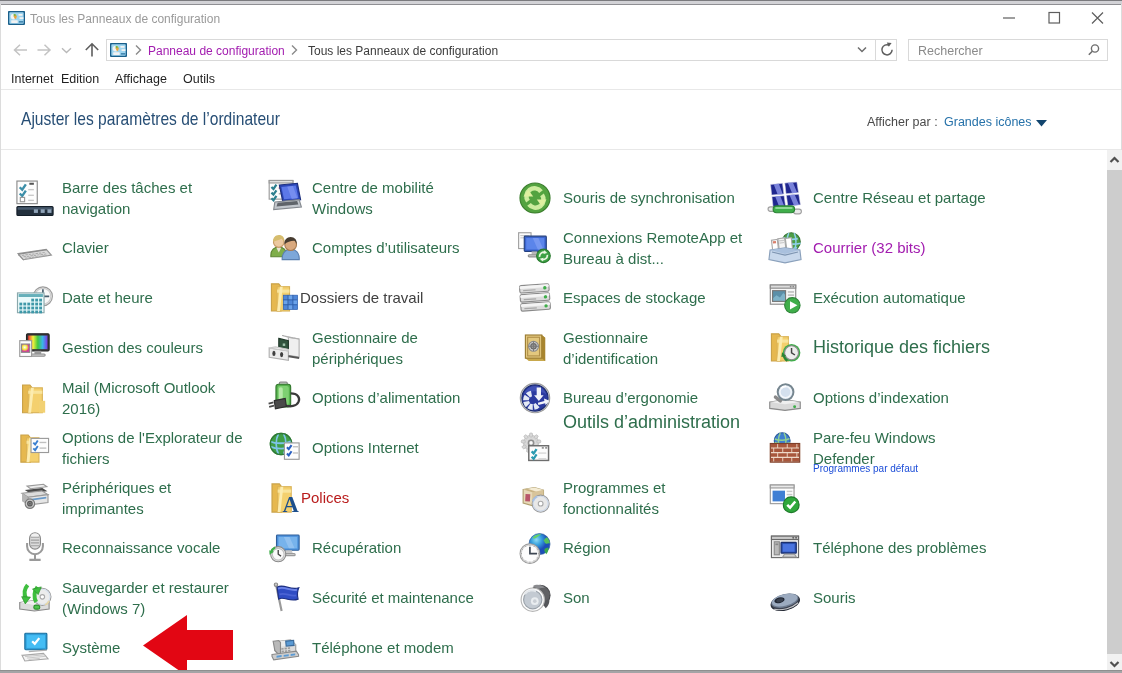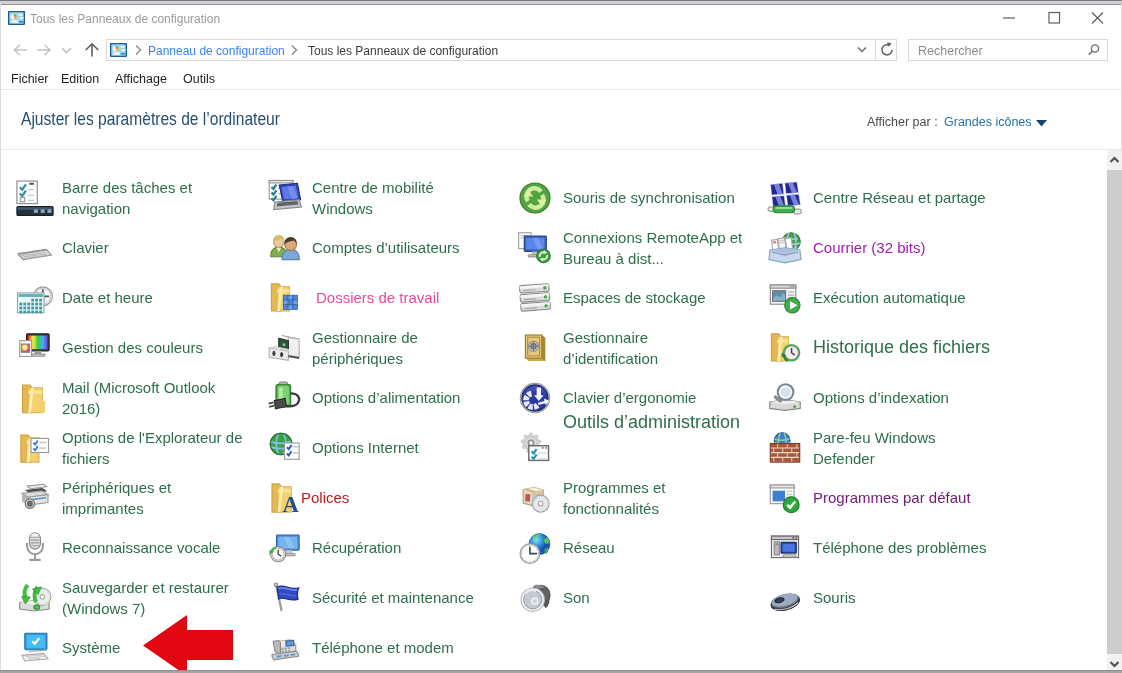--- a/index.html
+++ b/index.html
@@ -48,41 +48,41 @@
       <path d="M5.6 5.6L5.6 2.7A2.9 2.9 0 0 1 8.4 6z" fill="#7ab648"></path>
       <path d="M5.6 5.6L8.2 4.2A2.9 2.9 0 0 1 7 8.2z" fill="#e8a33d"></path>
       <rect x="10.5" y="3" width="4" height="1.8" rx="0.4" fill="#f2f2f2"></rect>
       <rect x="11.5" y="6.2" width="4" height="1.8" rx="0.4" fill="#f2f2f2"></rect>
       <rect x="3.2" y="9.3" width="6.5" height="2.6" rx="0.4" fill="#f2f2f2"></rect>
       <rect x="10.8" y="10.2" width="4.5" height="1.4" rx="0.3" fill="#2a72a0"></rect>
     </svg></div>
 <svg class="abs" style="left:132px;top:44px" width="12" height="12" viewBox="0 0 12 12">
 <path d="M4 1.5L8.5 6L4 10.5" stroke="#8a8a8a" stroke-width="1.4" fill="none"></path>
   </svg>
-<div class="abs" style="left:148px;top:44px;font-size:12px;color:#3b82f6">Panneau de configuration</div>
+<div class="abs" style="left:148px;top:44px;font-size:12px;color:#a21caf">Panneau de configuration</div>
 <svg class="abs" style="left:288px;top:44px" width="12" height="12" viewBox="0 0 12 12">
 <path d="M4 1.5L8.5 6L4 10.5" stroke="#8a8a8a" stroke-width="1.4" fill="none"></path>
   </svg>
 <div class="abs" style="left:308px;top:44px;font-size:12px;color:#3c3c3c">Tous les Panneaux de configuration</div>
 <svg class="abs" style="left:855px;top:44px" width="14" height="12" viewBox="0 0 14 12">
 <path d="M3 3.5L7 7.5L11 3.5" stroke="#6e6e6e" stroke-width="1.5" fill="none"></path>
   </svg>
 <svg class="abs" style="left:879px;top:42px" width="16" height="16" viewBox="0 0 16 16">
 <path d="M10.2 3.2A5.1 5.1 0 1 0 13.1 7.8" stroke="#5e5e5e" stroke-width="1.5" fill="none"></path>
 <polygon points="7.8,0.5 12.6,0.9 9.8,4.8" fill="#5e5e5e"></polygon>
   </svg>
 
 <div class="abs" style="left:908px;top:39px;width:200px;height:22px;background:#fff;border:1px solid #d9d9d9"></div>
 <div class="abs" style="left:918px;top:44px;font-size:12.5px;color:#8a8a8a">Rechercher</div>
 <svg class="abs" style="left:1087px;top:43px" width="14" height="14" viewBox="0 0 14 14">
 <circle cx="8" cy="5.5" r="3.6" fill="none" stroke="#6e6e6e" stroke-width="1.4"></circle>
 <path d="M5.3 8.2L1.8 11.8" stroke="#6e6e6e" stroke-width="1.6"></path>
   </svg>
 
-<div class="abs" style="left:11px;top:72px;font-size:12.5px;color:#1f1f1f">Fichier</div>
+<div class="abs" style="left:11px;top:72px;font-size:12.5px;color:#1f1f1f">Internet</div>
 <div class="abs" style="left:61px;top:72px;font-size:12.5px;color:#1f1f1f">Edition</div>
 <div class="abs" style="left:115px;top:72px;font-size:12.5px;color:#1f1f1f">Affichage</div>
 <div class="abs" style="left:183px;top:72px;font-size:12.5px;color:#1f1f1f">Outils</div>
 <div class="abs" style="left:1px;top:89px;width:1120px;height:1px;background:#e8e8e8"></div>
 
 <div class="abs" style="left:21px;top:108px;font-size:19px;color:#274e75;transform:scaleX(0.82);transform-origin:0 0">Ajuster les paramètres de l’ordinateur</div>
 <div class="abs" style="left:867px;top:115px;font-size:12.5px;color:#4a4a4a">Afficher par&nbsp;:</div>
 <div class="abs" style="left:944px;top:115px;font-size:12.5px;color:#2571a9">Grandes icônes</div>
 <svg class="abs" style="left:1035px;top:119px" width="13" height="8" viewBox="0 0 13 8">
 <polygon points="1,1 12,1 6.5,7.5" fill="#12456e"></polygon>
@@ -276,21 +276,21 @@
           <rect x="21.1" y="11.5" width="4.1" height="4.1" fill="#4f87d8"></rect>
           <rect x="12.5" y="15.8" width="4.1" height="4.1" fill="#6ba3ea"></rect>
           <rect x="16.8" y="15.8" width="4.1" height="4.1" fill="#4f87d8"></rect>
           <rect x="21.1" y="15.8" width="4.1" height="4.1" fill="#6ba3ea"></rect>
           <rect x="12.5" y="20.1" width="4.1" height="4.1" fill="#4f87d8"></rect>
           <rect x="16.8" y="20.1" width="4.1" height="4.1" fill="#6ba3ea"></rect>
           <rect x="21.1" y="20.1" width="4.1" height="4.1" fill="#4f87d8"></rect>
         </g>
       </g>
     </svg></div>
-<div style="position:absolute;left:316px;top:287.0px;line-height:21px;font-size:15px;color:#ec4899">Dossiers de travail</div>
+<div style="position:absolute;left:300px;top:287.0px;line-height:21px;font-size:15px;color:#404040">Dossiers de travail</div>
 <div style="position:absolute;left:521px;top:283.5px;width:28px;height:28px"><svg width="28" height="28" viewBox="0 0 28 28" style="overflow:visible">
       <g transform="translate(14,14) scale(1.13) translate(-14,-14)">
         <g transform="rotate(-4 14 14)">
           <g>
             <rect x="1" y="2.2" width="26" height="6.6" rx="1.4" fill="#dcdcdc" stroke="#8a8a8a"></rect>
             <rect x="1" y="2.7" width="26" height="2.4" rx="1.2" fill="#f4f4f4"></rect>
             <circle cx="23.3" cy="5.6" r="1.5" fill="#3fae4a"></circle>
             <rect x="4" y="6.2" width="11" height="1.1" fill="#a8a8a8"></rect>
           </g>
           <g>
@@ -420,21 +420,21 @@
         <path d="M14 3.4a10.6 10.6 0 0 1 10 7.2c-6-3.4-14-3.4-20 0a10.6 10.6 0 0 1 10-7.2z" fill="#5262c4" opacity="0.55"></path>
         <path d="M18.1 22.1 A8.6 8.6 0 0 1 13.6 24.4 L12.6 19.3 A3.4 3.4 0 0 0 14.4 18.4 Z" fill="#e4e9f4"></path>
         <path d="M12.0 24.6 A8.6 8.6 0 0 1 7.2 23.1 L10.1 18.8 A3.4 3.4 0 0 0 12.0 19.4 Z" fill="#e4e9f4"></path>
         <path d="M5.9 22.1 A8.6 8.6 0 0 1 3.6 17.6 L8.7 16.6 A3.4 3.4 0 0 0 9.6 18.4 Z" fill="#e4e9f4"></path>
         <path d="M3.4 16.0 A8.6 8.6 0 0 1 4.9 11.2 L9.2 14.1 A3.4 3.4 0 0 0 8.6 16.0 Z" fill="#e4e9f4"></path>
         <path d="M5.9 9.9 A8.6 8.6 0 0 1 10.4 7.6 L11.4 12.7 A3.4 3.4 0 0 0 9.6 13.6 Z" fill="#e4e9f4"></path>
         <polygon points="15.5,4.8 19.3,4.8 19.3,11.5 21.6,11.5 17.4,16.6 13.2,11.5 15.5,11.5" fill="#f2f4fa"></polygon>
         <polygon points="16.5,18.2 22.3,16.6 22,14.4 26.8,16.4 23.4,20.4 23,18.6 17,20.3" fill="#f2f4fa"></polygon>
       </g>
     </svg></div>
-<div style="position:absolute;left:563px;top:387.0px;line-height:21px;font-size:15px;color:#2e6e4c">Clavier d’ergonomie</div>
+<div style="position:absolute;left:563px;top:387.0px;line-height:21px;font-size:15px;color:#2e6e4c">Bureau d’ergonomie</div>
 <div style="position:absolute;left:771px;top:383.5px;width:28px;height:28px"><svg width="28" height="28" viewBox="0 0 28 28" style="overflow:visible">
       <g transform="translate(14,14) scale(1.13) translate(-14,-14)">
         <polygon points="0.5,17.5 14,15.7 27.5,17.5 27.5,23.2 14,25 0.5,23.2" fill="#d9d9d9" stroke="#8a8a8a"></polygon>
         <polygon points="0.5,17.5 14,15.7 27.5,17.5 14,19.6" fill="#efefef"></polygon>
         <circle cx="22.5" cy="21.8" r="1.3" fill="#3fae4a"></circle>
         <rect x="3.5" y="13.2" width="8.5" height="3" rx="1.5" transform="rotate(38 7.5 14.7)" fill="#8a8a8a"></rect>
         <circle cx="14.5" cy="8.8" r="7" fill="#ccdbeb" fill-opacity="0.85" stroke="#76868f" stroke-width="1.7"></circle>
         <circle cx="14.5" cy="8.8" r="5" fill="none" stroke="#fff" stroke-width="1.3" stroke-opacity="0.75"></circle>
         <path d="M10.5 5.5a5.5 5.5 0 0 1 4.5-1.8" stroke="#fff" stroke-width="1.6" fill="none"></path>
       </g>
@@ -551,21 +551,21 @@
         <rect x="1" y="2.5" width="21" height="16.5" fill="#fdfdfd" stroke="#9a9a9a"></rect>
         <rect x="1" y="2.5" width="21" height="2.6" fill="#e8e8e8" stroke="#9a9a9a"></rect>
         <rect x="3" y="7.5" width="11" height="9.5" fill="#3f7fd4"></rect>
         <rect x="15.5" y="7.5" width="5" height="1.3" fill="#c9c9c9"></rect>
         <rect x="15.5" y="10.3" width="5" height="1.3" fill="#c9c9c9"></rect>
         <rect x="15.5" y="13.1" width="4.5" height="1.3" fill="#c9c9c9"></rect>
         <circle cx="19.5" cy="20" r="7" fill="#2fa83c" stroke="#1e7a2a"></circle>
         <path d="M16 20l2.5 2.5 4.6-5.4" stroke="#fff" stroke-width="2.2" fill="none"></path>
       </g>
     </svg></div>
-<div style="position:absolute;left:813px;top:487.0px;line-height:21px;font-size:15px;color:#701a75">Programmes par défaut</div>
+<div style="position:absolute;left:813px;top:458px;line-height:21px;font-size:10px;color:#1d4ed8">Programmes par défaut</div>
 <div style="position:absolute;left:21px;top:533.5px;width:28px;height:28px"><svg width="28" height="28" viewBox="0 0 28 28" style="overflow:visible">
       <g transform="translate(14,14) scale(1.13) translate(-14,-14)">
         <rect x="9.2" y="0.5" width="9.6" height="14.5" rx="4.8" fill="#dcdcdc" stroke="#8a8a8a"></rect>
         <ellipse cx="14" cy="3" rx="3.4" ry="1.8" fill="#f1f1f1"></ellipse>
         <path d="M10.3 4.5h7.4M10.3 7h7.4M10.3 9.5h7.4M10.3 12h7.4" stroke="#a0a0a0"></path>
         <path d="M7 9.5v3a7 7 0 0 0 14 0v-3" stroke="#9a9a9a" stroke-width="1.8" fill="none"></path>
         <path d="M14 19.5v4.5" stroke="#9a9a9a" stroke-width="1.8"></path>
         <path d="M9 24.5h10" stroke="#9a9a9a" stroke-width="2"></path>
       </g>
     </svg></div>
@@ -597,21 +597,21 @@
         <circle cx="18" cy="10.5" r="9.3" fill="url(#rg1)" stroke="#2a5a9a" stroke-width="0.6"></circle>
         <path d="M12 5c1.5-2.5 5-3.5 7.5-3-2.5 1-3 2.5-5.5 3.5-1 0.4-2-0.2-2-0.5z" fill="#67d167"></path>
         <path d="M24.5 4.5c1.5 1.5 2.5 3.5 2.7 5.5-1.5-0.5-2.2 0.5-3.7 0-1.2-0.4-0.8-2-2-2.5 1-1.5 2-2.5 3-3z" fill="#55c05c"></path>
         <path d="M25.8 13.5c0.5 2.5-0.5 4.5-2 6-0.4-1.8-1.8-2.2-1.5-4 0.2-1.4 2-1.6 3.5-2z" fill="#3aa84f"></path>
         <circle cx="9.5" cy="19" r="8.7" fill="#f2f2f2" stroke="#9a9a9a"></circle>
         <circle cx="9.5" cy="19" r="7.8" fill="#fdfdfd" stroke="#d0d0d0"></circle>
         <path d="M16.5 19.0L17.4 19.0M15.6 22.5L16.3 22.9M13.0 25.1L13.5 25.8M9.5 26.0L9.5 26.9M6.0 25.1L5.6 25.8M3.4 22.5L2.7 22.9M2.5 19.0L1.6 19.0M3.4 15.5L2.7 15.0M6.0 12.9L5.5 12.2M9.5 12.0L9.5 11.1M13.0 12.9L13.5 12.2M15.6 15.5L16.3 15.0" stroke="#8a8a8a" stroke-width="0.7"></path>
         <path d="M9.5 12.8V19h6.3" stroke="#3f4854" stroke-width="1.5" fill="none"></path>
       </g>
     </svg></div>
-<div style="position:absolute;left:563px;top:537.0px;line-height:21px;font-size:15px;color:#2e6e4c">Réseau</div>
+<div style="position:absolute;left:563px;top:537.0px;line-height:21px;font-size:15px;color:#2e6e4c">Région</div>
 <div style="position:absolute;left:771px;top:533.5px;width:28px;height:28px"><svg width="28" height="28" viewBox="0 0 28 28" style="overflow:visible">
       <g transform="translate(14,14) scale(1.13) translate(-14,-14)">
         <rect x="2" y="3.5" width="24" height="19" fill="#ececec" stroke="#6a6a6a"></rect>
         <rect x="2" y="3.5" width="24" height="3" fill="#c9c9c9" stroke="#6a6a6a"></rect>
         <circle cx="23.8" cy="5" r="0.9" fill="#666"></circle>
         <circle cx="21.3" cy="5" r="0.9" fill="#666"></circle>
         <rect x="4.5" y="8.5" width="4.5" height="11.5" fill="#b9b9b9" stroke="#8a8a8a"></rect>
         <rect x="5.5" y="10" width="2.5" height="1.5" fill="#888"></rect>
         <rect x="10.5" y="9" width="13.5" height="9.5" rx="0.6" fill="#2a4fae" stroke="#1a2f6e"></rect>
         <rect x="12" y="10.5" width="10.5" height="6.8" fill="#4a74e0"></rect>

